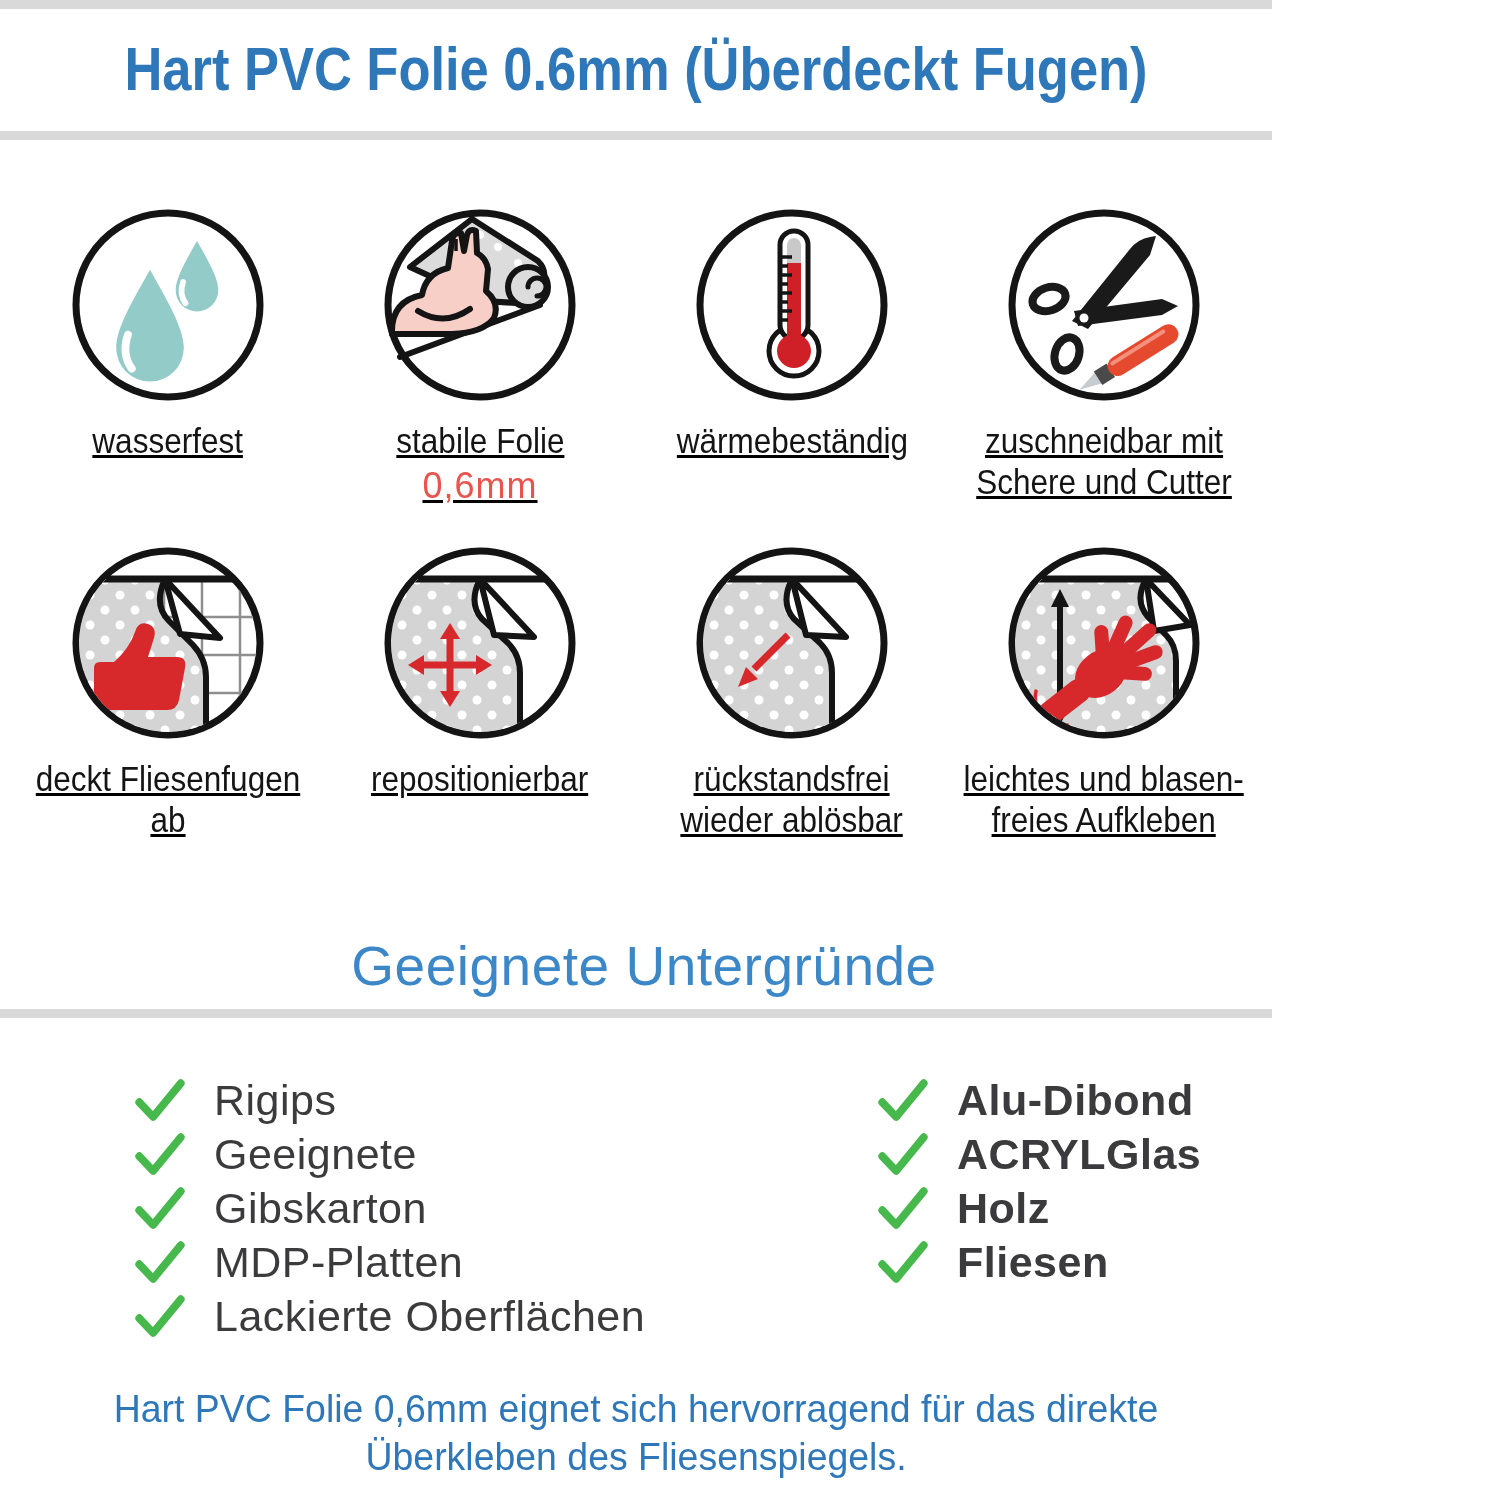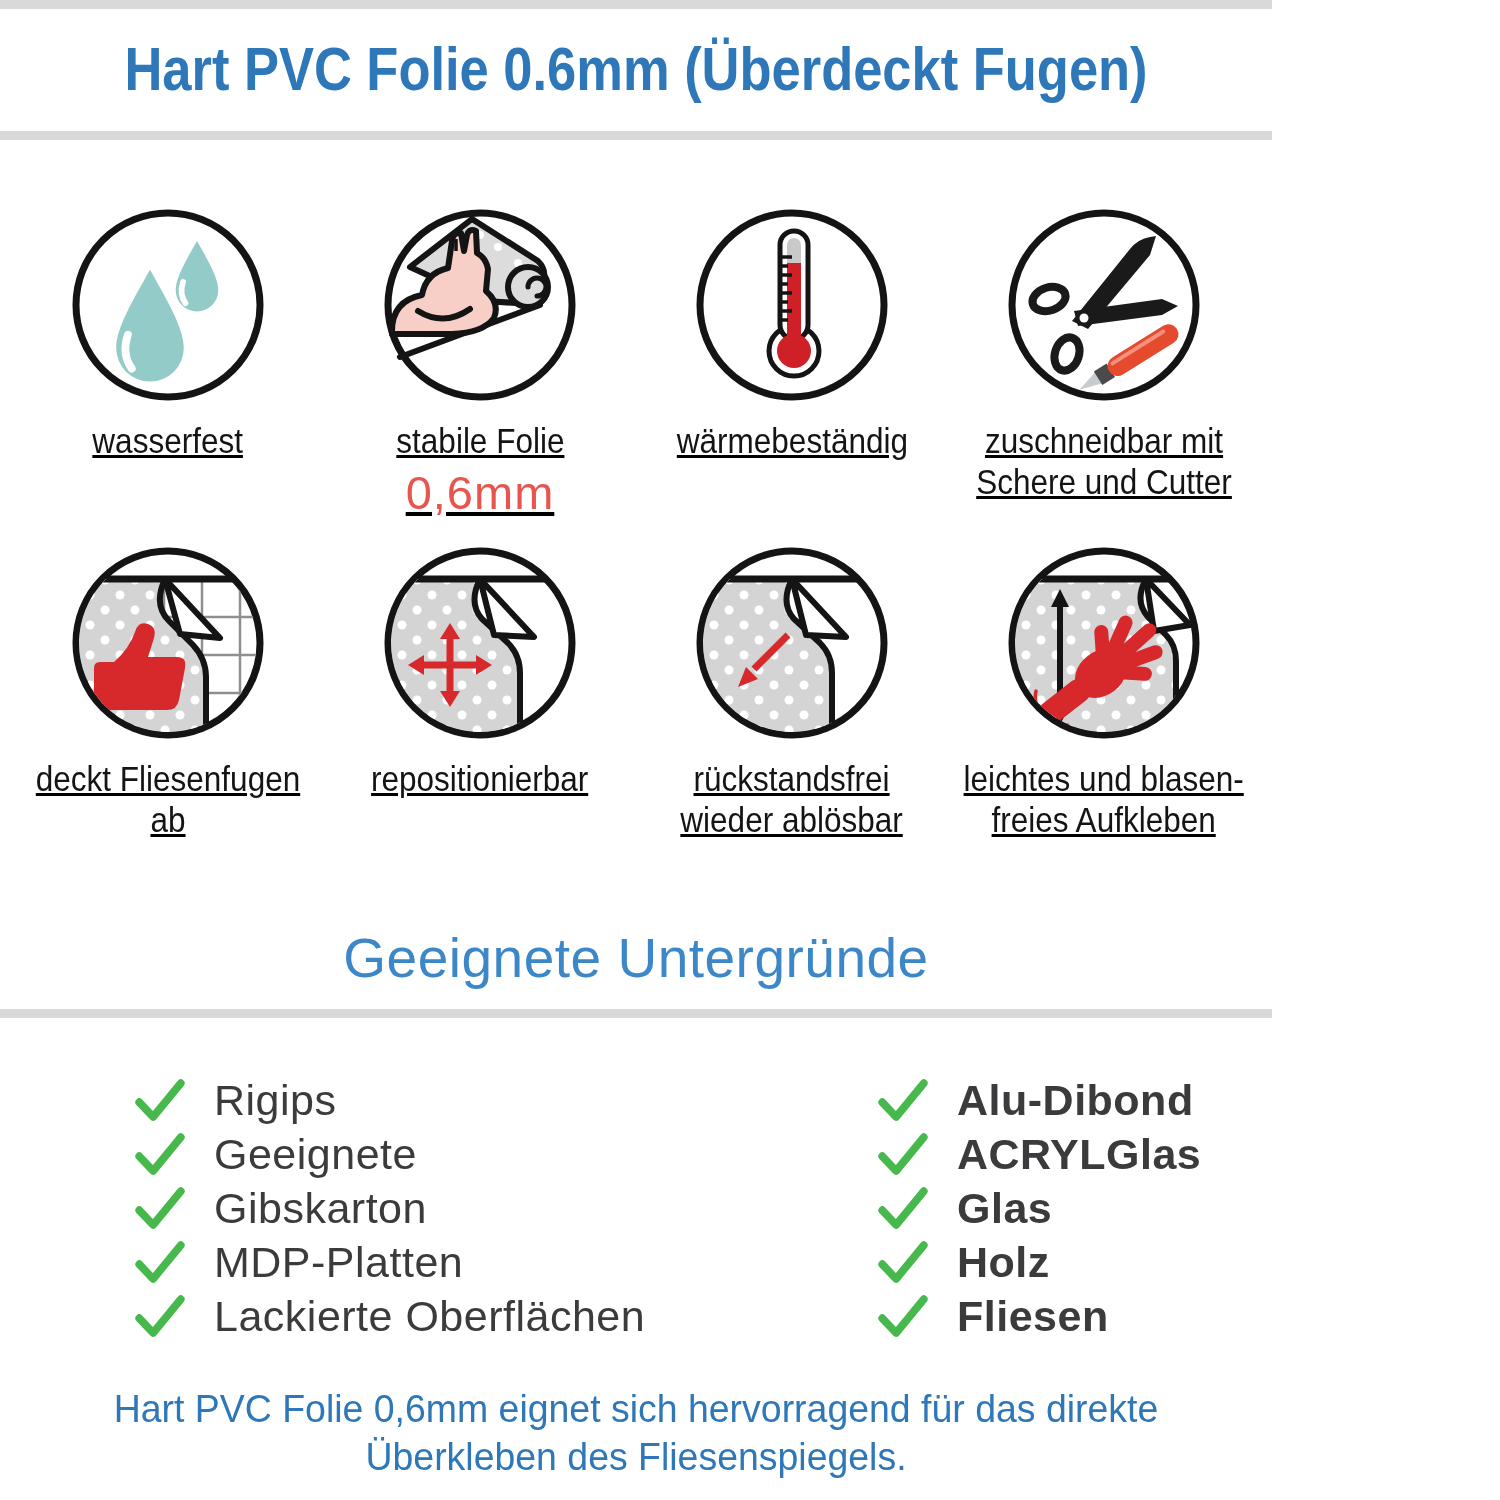--- a/index.html
+++ b/index.html
@@ -12,22 +12,22 @@
   .title{position:absolute;top:4px;left:0;width:100%;height:131px;line-height:131px;margin:0;
          text-align:center;font-size:61px;font-weight:700;color:#2e77b8;
          transform:scaleX(.86);transform-origin:center;}
   .features{position:absolute;top:205px;left:12px;right:12px;
             display:grid;grid-template-columns:repeat(4,1fr);text-decoration:underline;}
   .feature{display:flex;flex-direction:column;align-items:center;}
   .feature.r1{height:338px;}
   .circle-svg{width:200px;height:200px;display:block;}
   .label{margin-top:15px;font-size:35px;color:#141414;text-align:center;line-height:1.18;
          white-space:pre-line;transform:scaleX(.9);transform-origin:center;}
-  .sublabel{margin-top:4px;font-size:47px;color:#e8554e;text-align:center;letter-spacing:1px;}
-  .section-heading{position:absolute;top:926px;left:0;width:100%;margin:0;text-align:center;
+  .sublabel{margin-top:4px;font-size:36px;color:#e8554e;text-align:center;letter-spacing:1px;}
+  .section-heading{position:absolute;top:926px;left:0;width:100%;margin:8px;text-align:center;
                    font-size:55px;font-weight:400;color:#3c87c8;letter-spacing:.5px;}
   .substrates{position:absolute;top:1069px;left:130px;right:30px;display:flex;}
   .col{list-style:none;margin:4px;padding:0;}
   .col-left{width:735px;}
   .col-right{flex:1;font-weight:bold;}
   .item{display:flex;align-items:center;height:54px;}
   .check{width:52px;height:45px;margin-right:28px;flex:none;}
   .item-label{font-size:43px;color:#3b3b3d;letter-spacing:.5px;}
   .footer{position:absolute;top:1385px;left:0;width:100%;text-align:center;
           font-size:39px;line-height:48px;color:#2e77b8;transform:scaleX(.96);transform-origin:center;}
@@ -276,26 +276,20 @@
       <li class="item">
         <svg class="check" viewBox="0 0 60 52">
             <path d="M6 28 L22 45 L54 6" fill="none" stroke="#47b84c" stroke-width="9" stroke-linecap="round" stroke-linejoin="round"></path>
           </svg>
         <span class="item-label">ACRYLGlas</span>
       </li>
       <li class="item">
         <svg class="check" viewBox="0 0 60 52">
             <path d="M6 28 L22 45 L54 6" fill="none" stroke="#47b84c" stroke-width="9" stroke-linecap="round" stroke-linejoin="round"></path>
           </svg>
-        <span class="item-label">Glas</span>
-      </li>
-      <li class="item">
-        <svg class="check" viewBox="0 0 60 52">
-            <path d="M6 28 L22 45 L54 6" fill="none" stroke="#47b84c" stroke-width="9" stroke-linecap="round" stroke-linejoin="round"></path>
-          </svg>
         <span class="item-label">Holz</span>
       </li>
       <li class="item">
         <svg class="check" viewBox="0 0 60 52">
             <path d="M6 28 L22 45 L54 6" fill="none" stroke="#47b84c" stroke-width="9" stroke-linecap="round" stroke-linejoin="round"></path>
           </svg>
         <span class="item-label">Fliesen</span>
       </li>
     </ul>
   </div>

